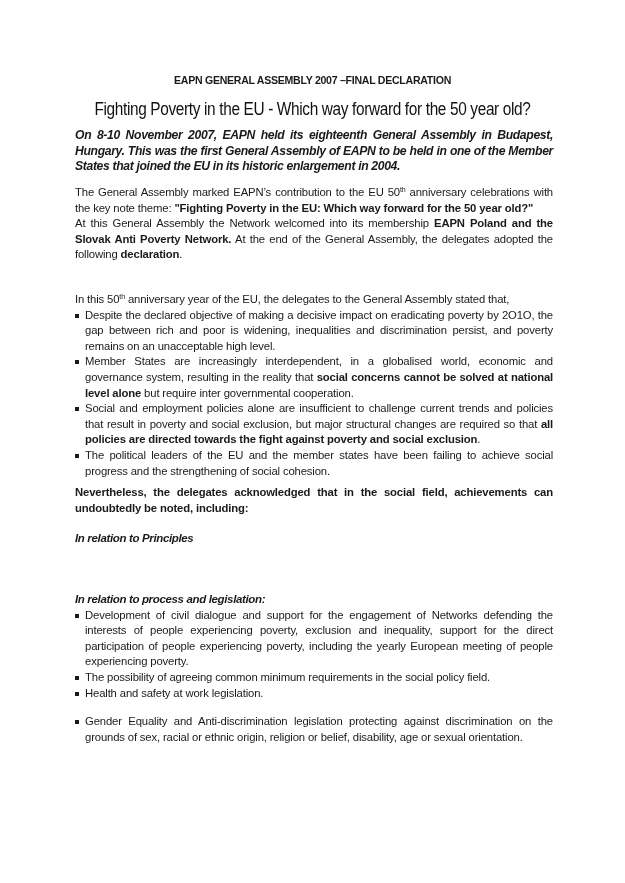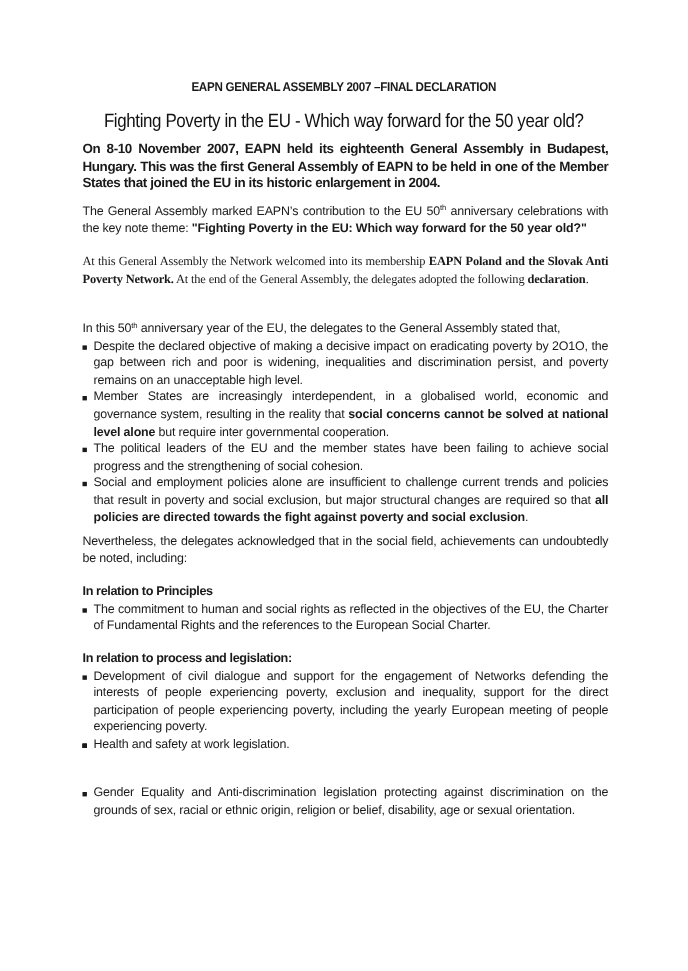--- a/index.html
+++ b/index.html
@@ -45,28 +45,30 @@
       width: 478px;
       font-size: 11.3px;
       line-height: 15.6px;
       text-align: justify;
       letter-spacing: -0.15px;
     }
     .lead {
       font-weight: bold;
       font-size: 12.2px;
       letter-spacing: -0.35px;
+      font-style: italic;
     }
     b { font-weight: bold; }
     sup { font-size: 7px; line-height: 0; vertical-align: 4px; }
     .heading {
       font-weight: bold;
       font-size: 11.5px;
       letter-spacing: -0.35px;
       margin: 0;
+      font-style: italic;
     }
     ul.bullets {
       list-style: none;
       margin: 0;
       padding: 0;
     }
     ul.bullets li {
       position: relative;
       padding-left: 10px;
     }
@@ -83,47 +85,44 @@
 </head>
 <body>
 
 <div class="header">EAPN GENERAL ASSEMBLY 2007 –FINAL DECLARATION</div>
 <div class="title">Fighting Poverty in the EU - Which way forward for the 50 year old?</div>
 
 <p class="body-text lead" style="top:128px;">On 8-10 November 2007, EAPN held its eighteenth General Assembly in Budapest, Hungary. This was the first General Assembly of EAPN to be held in one of the Member States that joined the EU in its historic enlargement in 2004.</p>
 
 <p class="body-text" style="top:185px;"><span>The General Assembly marked EAPN’s contribution to the EU 50</span><sup>th</sup><span> anniversary celebrations with the key note theme: </span><b>"Fighting Poverty in the EU: Which way forward for the 50 year old?"</b></p>
 
-<p class="body-text" style="top:231px;font-family:Liberation Serif, serif;"><span>At this General Assembly the Network welcomed into its membership </span><b>EAPN Poland and the Slovak Anti Poverty Network.</b><span> At the end of the General Assembly, the delegates adopted the following </span><b>declaration</b><span>.</span></p>
+<p class="body-text" style="top:216px;"><span>At this General Assembly the Network welcomed into its membership </span><b>EAPN Poland and the Slovak Anti Poverty Network.</b><span> At the end of the General Assembly, the delegates adopted the following </span><b>declaration</b><span>.</span></p>
 
 <div class="body-text" style="top:292px;">
   <p><span>In this 50</span><sup>th</sup><span> anniversary year of the EU, the delegates to the General Assembly stated that,</span></p>
   <ul class="bullets">
     <li><span class="bullet"></span><span>Despite the declared objective of making a decisive impact on eradicating poverty by 2O1O, the gap between rich and poor is widening, inequalities and discrimination persist, and poverty remains on an unacceptable high level.</span></li>
     <li><span class="bullet"></span><span>Member States are increasingly interdependent, in a globalised world, economic and governance system, resulting in the reality that </span><b>social concerns cannot be solved at national level alone</b><span> but require inter governmental cooperation.</span></li>
+    <li><span class="bullet"></span><span>Social and employment policies alone are insufficient to challenge current trends and policies that result in poverty and social exclusion, but major structural changes are required so that </span><b>all policies are directed towards the fight against poverty and social exclusion</b><span>.</span></li>
     <li><span class="bullet"></span><span>The political leaders of the EU and the member states have been failing to achieve social progress and the strengthening of social cohesion.</span></li>
-    <li><span class="bullet"></span><span>Social and employment policies alone are insufficient to challenge current trends and policies that result in poverty and social exclusion, but major structural changes are required so that </span><b>all policies are directed towards the fight against poverty and social exclusion</b><span>.</span></li>
   </ul>
 </div>
 
-<p class="body-text" style="top:485px;">Nevertheless, the delegates acknowledged that in the social field, achievements can undoubtedly be noted, including:</p>
+<p class="body-text" style="top:485px;font-weight:bold;">Nevertheless, the delegates acknowledged that in the social field, achievements can undoubtedly be noted, including:</p>
 
 <div class="body-text" style="top:531px;">
   <p class="heading">In relation to Principles</p>
-  <ul class="bullets">
-    <li><span class="bullet"></span><span>The commitment to human and social rights as reflected in the objectives of the EU, the Charter of Fundamental Rights and the references to the European Social Charter.</span></li>
-  </ul>
 </div>
 
 <div class="body-text" style="top:592px;">
   <p class="heading">In relation to process and legislation:</p>
   <ul class="bullets">
     <li><span class="bullet"></span><span>Development of civil dialogue and support for the engagement of Networks defending the interests of people experiencing poverty, exclusion and inequality, support for the direct participation of people experiencing poverty, including the yearly European meeting of people experiencing poverty.</span></li>
     <li><span class="bullet"></span></li>
-    <li><span class="bullet"></span></li>
+    <li><span class="bullet"></span><span>The possibility of agreeing common minimum requirements in the social policy field.</span></li>
     <li><span class="bullet"></span><span>Health and safety at work legislation.</span></li>
   </ul>
 </div>
 
 <div class="body-text" style="top:714px;">
   <ul class="bullets">
     <li><span class="bullet"></span><span>Gender Equality and Anti-discrimination legislation protecting against discrimination on the grounds of sex, racial or ethnic origin, religion or belief, disability, age or sexual orientation.</span></li>
   </ul>
 </div>
 

